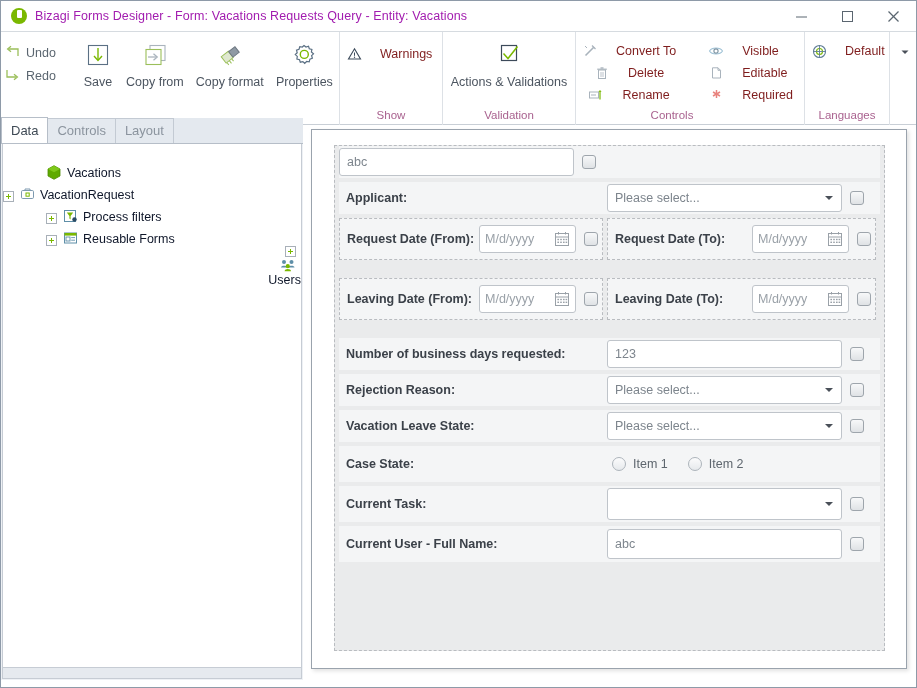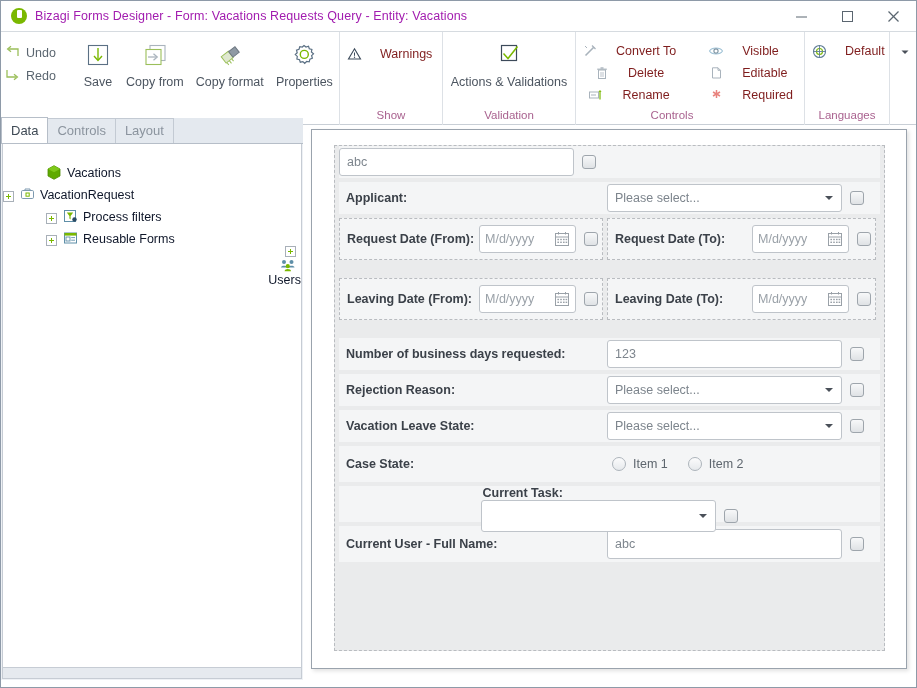--- a/index.html
+++ b/index.html
@@ -705,21 +705,21 @@
             <span class="radio"></span>
             <span>Item 1</span>
           </div>
           <div class="ritem">
             <span class="radio"></span>
             <span>Item 2</span>
           </div>
         </div>
       </div>
 
-      <div class="row" style="height:36px;flex-direction:column;">
+      <div class="row" style="height:36px;">
         <div class="rlabel">Current Task:</div>
         <div class="ctl">
           <div class="combo" style="height:32px;">
             <span></span>
             <span class="arr" style="top:13px;"></span>
           </div>
           <div class="chk"></div>
         </div>
       </div>
 

